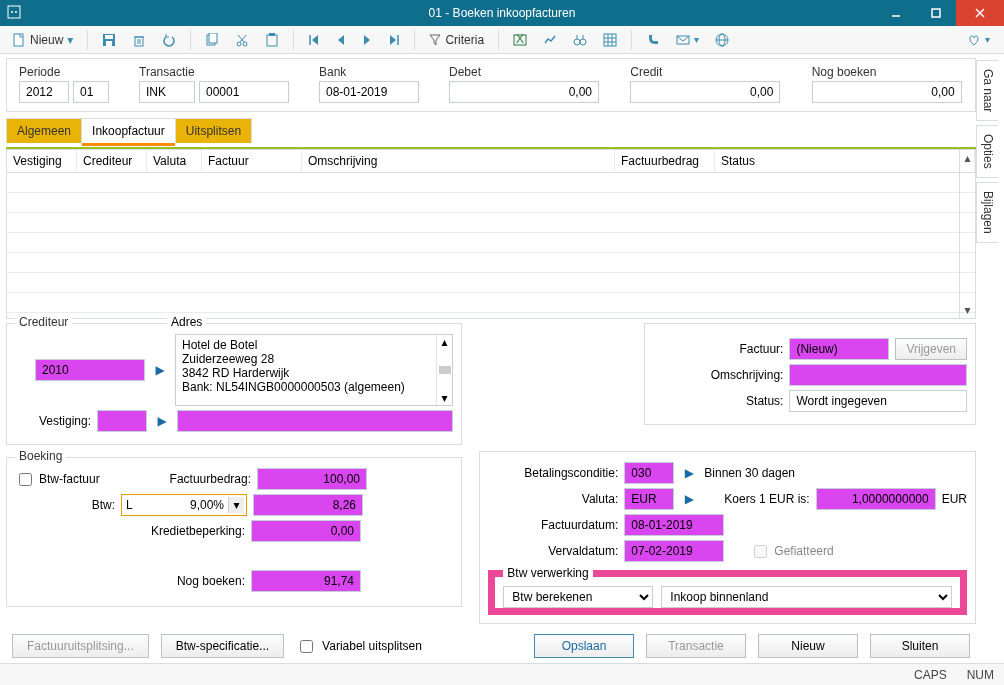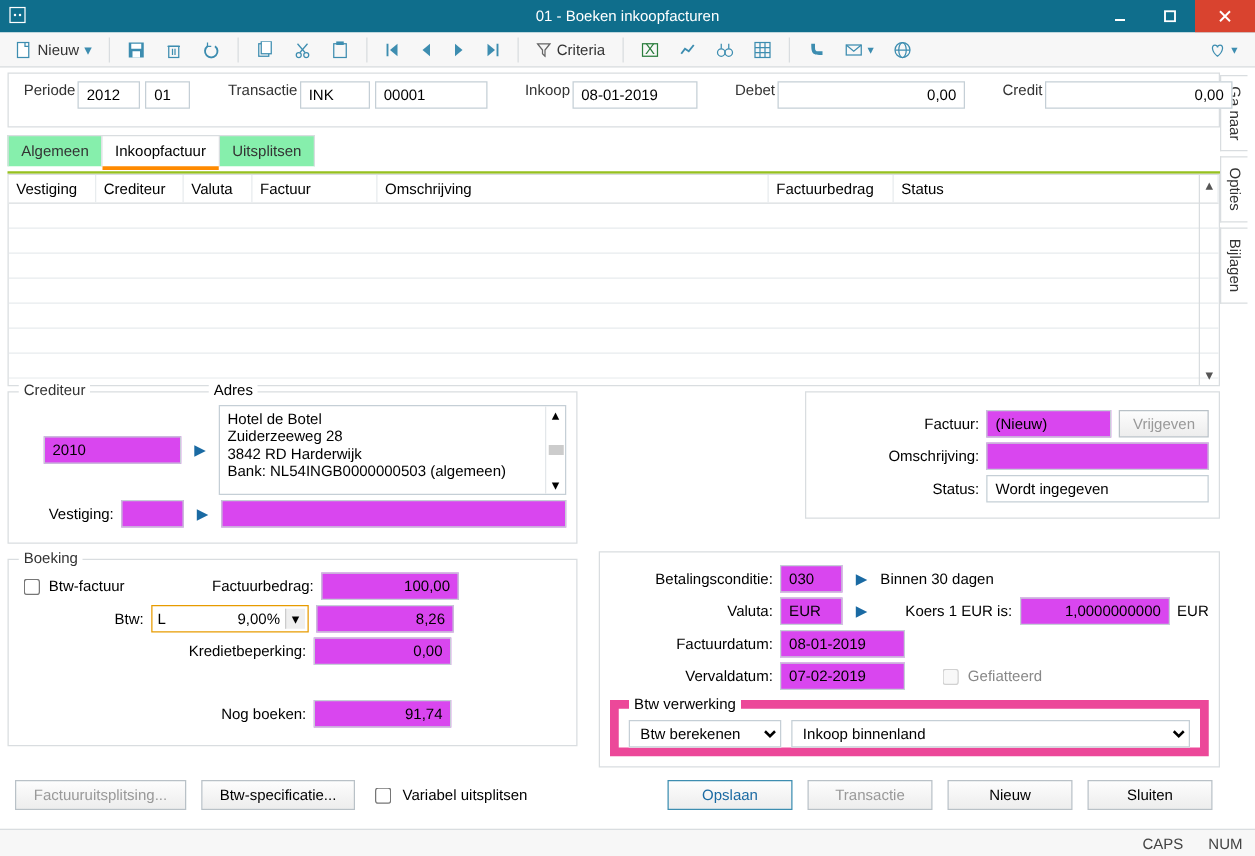--- a/index.html
+++ b/index.html
@@ -22,28 +22,28 @@
 
 .content { position: relative; padding: 4px 6px 0 6px; display:flex; }
 .main { flex:1; min-width:0; }
 .side-tabs { width: 22px; display:flex; flex-direction:column; gap:4px; padding-top:2px;}
 .side-tab { writing-mode: vertical-rl; text-orientation: mixed; background: #fff; border:1px solid #d9dde0; padding: 8px 3px; font-size:12px; color:#333; cursor:pointer; border-right:none;}
 
 .group { border:1px solid #d9dde0; position:relative; padding:10px 8px 8px 8px; margin-bottom:6px; }
 .group > .legend { position:absolute; top:-9px; left:8px; background:#fff; padding:0 4px; color:#333; }
 
 .row-top { display:flex; gap:30px; padding: 0 4px; }
-.field-col { display:flex; flex-direction:row; gap:2px; }
+.field-col { display:flex; flex-direction:column; gap:2px; }
 .field-col label { color:#333; }
 .inpt { border:1px solid #c5cfd6; background:#fff; height:22px; padding: 0 6px; display:flex; align-items:center; }
 .inpt.right { justify-content:flex-end; }
 .inpt-pair { display:flex; gap:4px; }
 
 .tabs { display:flex; border-bottom: 6px solid #fff; margin-top:2px; }
-.tab { padding:5px 10px; border:1px solid #d9dde0; border-bottom:none; background:#86efac; color:#333; cursor:pointer; margin-right:-1px;}
+.tab { padding:5px 10px; border:1px solid #d9dde0; border-bottom:none; background:#eab308; color:#333; cursor:pointer; margin-right:-1px;}
 .tab.active { background:#fff; color:#000; position:relative; }
 .tab.active::after { content:""; position:absolute; left:0; right:0; bottom:-3px; height:3px; background:#ff8a00; }
 .tabs-underline-green { height:2px; background:#96c11f; margin-top:-2px;}
 .grid-wrap { border:1px solid #d9dde0; height:170px; position:relative; }
 .grid-header { display:flex; background:#fff; border-bottom:1px solid #d9dde0; }
 .gh { padding:4px 6px; border-right:1px solid #e8ecee; }
 .grid-body { height:140px; overflow:hidden; }
 .grid-row { height:20px; border-bottom:1px solid #e8ecee; }
 .grid-scroll { position:absolute; right:0; top:0; bottom:0; width:16px; border-left:1px solid #d9dde0; }
 .grid-scroll .up, .grid-scroll .down { height:16px; display:flex;align-items:center;justify-content:center; color:#555; }
@@ -266,21 +266,21 @@
         </div>
       </div>
       <div class="field-col">
         <label>Transactie</label>
         <div class="inpt-pair">
           <div class="inpt" style="width:56px">INK</div>
           <div class="inpt" style="width:90px">00001</div>
         </div>
       </div>
       <div class="field-col">
-        <label>Inkoop</label>
+        <label>Bank</label>
         <div class="inpt" style="width:100px">08-01-2019</div>
       </div>
       <div class="field-col" style="flex:1">
         <label>Debet</label>
         <div class="inpt right" style="width:150px">0,00</div>
       </div>
       <div class="field-col" style="flex:1">
         <label>Credit</label>
         <div class="inpt right" style="width:150px">0,00</div>
       </div>
@@ -423,21 +423,21 @@
           <label class="lbl2">Vervaldatum:</label>
           <input type="text" class="ti" style="width: 100px;" value="07-02-2019">
           <div style="display:flex;align-items:center;gap:4px;margin-left:20px;color:#888">
             <input type="checkbox" disabled="" style="">
             <span>Gefiatteerd</span>
           </div>
         </div>
         <fieldset class="inner-group">
           <legend>Btw verwerking</legend>
           <div style="display:flex;gap:8px">
-            <select class="combo" style="width:122px"><option>Btw berekenen</option></select>
+            <select class="combo" style="width:150px"><option>Btw berekenen</option></select>
             <select class="combo" style="flex:1"><option>Inkoop binnenland</option></select>
           </div>
         </fieldset>
       </div>
     </div>
   </div>
 
   <div class="btnbar">
     <button class="btn disabled">Factuuruitsplitsing...</button>
     <button class="btn">Btw-specificatie...</button>

